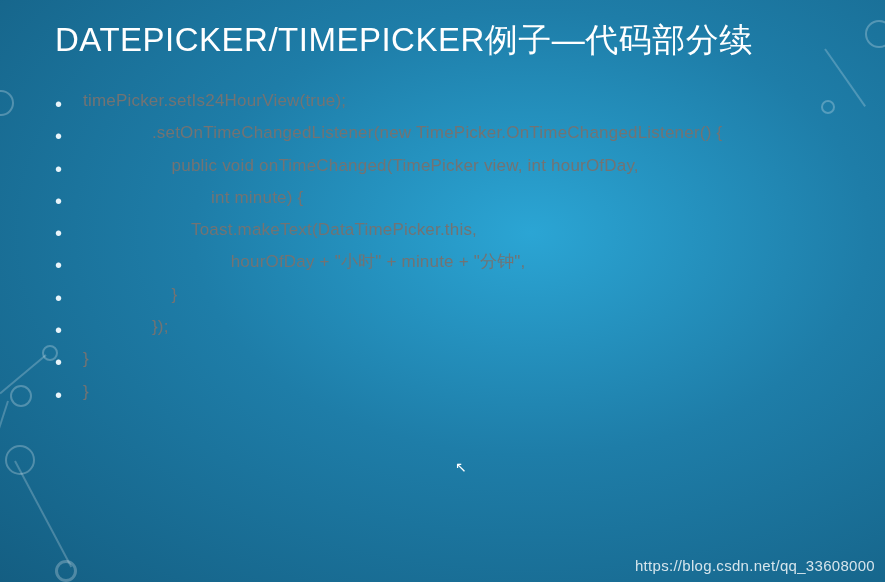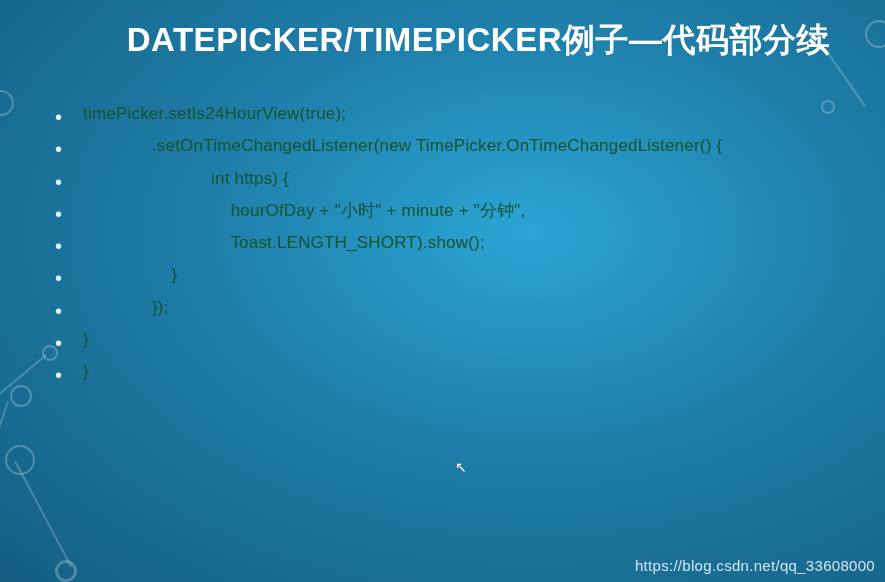--- a/index.html
+++ b/index.html
@@ -11,36 +11,35 @@
     color: #ffffff;
     position: relative;
     overflow: hidden;
   }
   .slide {
     padding: 18px 55px 20px 55px;
   }
   .title {
     color: #ffffff;
     font-size: 33px;
-    font-weight: 700;
+    font-weight: 400;
     letter-spacing: 0.5px;
-    margin-bottom: 35px;
+    margin-bottom: 22px;
     font-family: "Segoe UI Light", "Segoe UI", Arial, sans-serif;
     white-space: nowrap;
-    text-align: right;
   }
   ul.code {
     list-style: none;
   }
   ul.code li {
     position: relative;
     padding-left: 28px;
     font-size: 17px;
     line-height: 1.9;
-    color: #14532d;
+    color: #737373;
     font-family: "Segoe UI", Arial, sans-serif;
     white-space: pre;
     letter-spacing: 0.2px;
   }
   ul.code li::before {
     content: "•";
     position: absolute;
     left: 0;
     top: 0;
     color: #e8f4fa;
@@ -100,23 +99,24 @@
 <div class="deco-line line1"></div>
 <div class="deco-line line2"></div>
 <div class="deco-line line3"></div>
 <div class="deco-line line4"></div>
 
 <div class="slide">
   <h1 class="title">DATEPICKER/TIMEPICKER例子—代码部分续</h1>
   <ul class="code">
     <li>timePicker.setIs24HourView(true);</li>
     <li>              .setOnTimeChangedListener(new TimePicker.OnTimeChangedListener() {</li>
-    <li>                          int https) {</li>
+    <li>                  public void onTimeChanged(TimePicker view, int hourOfDay,</li>
+    <li>                          int minute) {</li>
+    <li>                      Toast.makeText(DataTimePicker.this,</li>
     <li>                              hourOfDay + "小时" + minute + "分钟",</li>
-    <li>                              Toast.LENGTH_SHORT).show();</li>
     <li>                  }</li>
     <li>              });</li>
     <li>}</li>
     <li>}</li>
   </ul>
 </div>
 
 <div class="cursor">↖</div>
 
 <div class="watermark">https://blog.csdn.net/qq_33608000</div>

